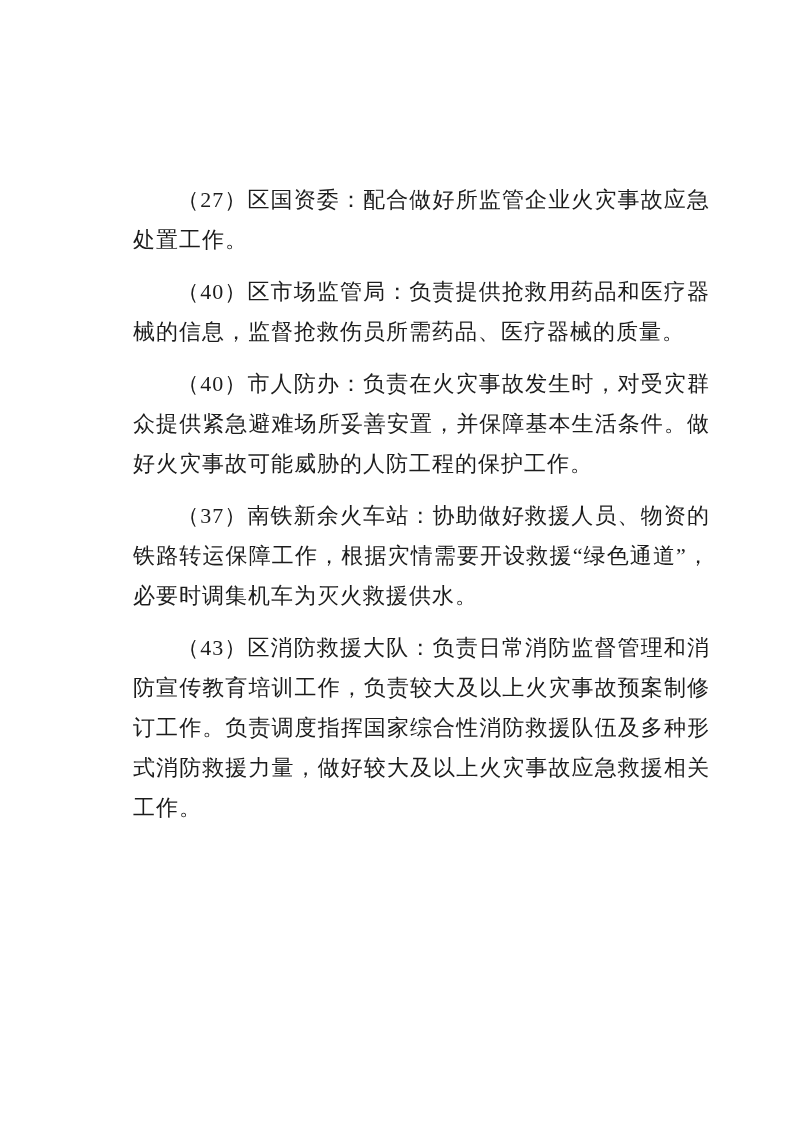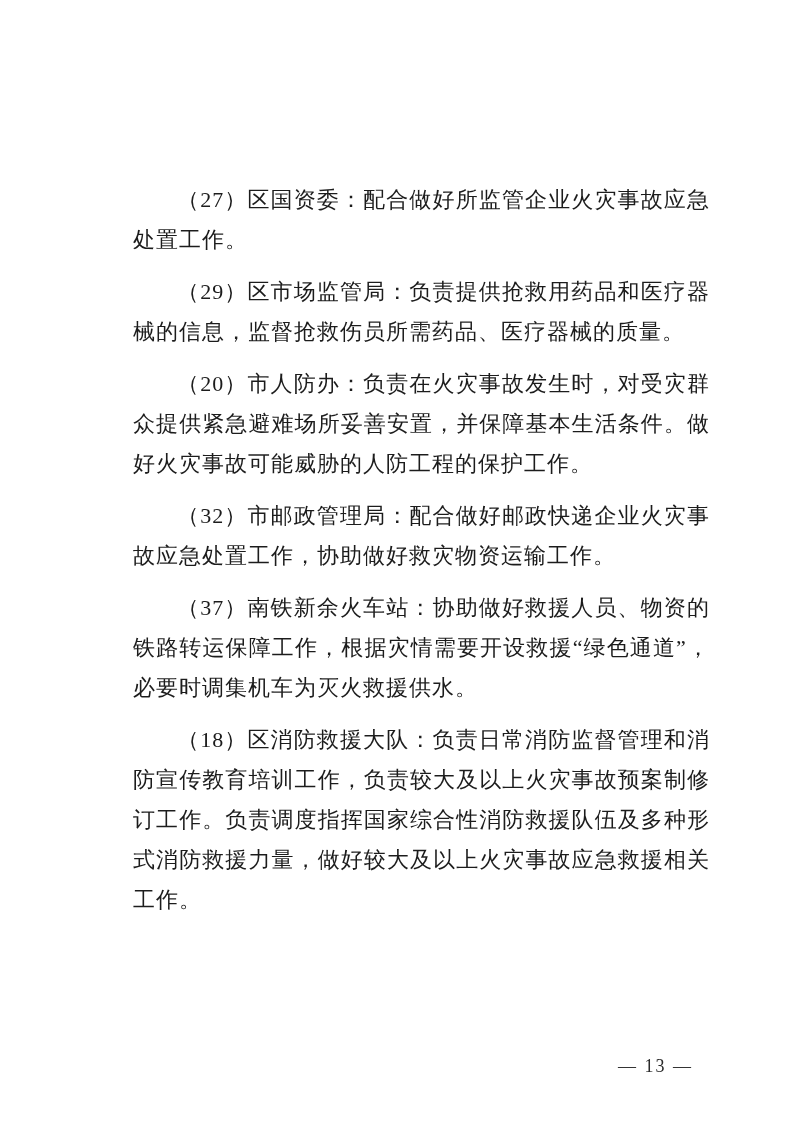--- a/index.html
+++ b/index.html
@@ -55,24 +55,20 @@
   }
 </style>
 </head>
 <body>
 
 <div class="page">
 
   <main class="content">
 
   <p class="para">（27）区国资委：配合做好所监管企业火灾事故应急处置工作。</p>
-      <p class="para">（29）区市场监管局：负责提供抢救用药品和医疗器械的信息，监督抢救伤员所需药品、医疗器械的质量。</p>
-      <p class="para">（20）市人防办：负责在火灾事故发生时，对受灾群众提供紧急避难场所妥善安置，并保障基本生活条件。做好火灾事故可能威胁的人防工程的保护工作。</p>
-      <p class="para">（32）市邮政管理局：配合做好邮政快递企业火灾事故应急处置工作，协助做好救灾物资运输工作。</p>
+      <p class="para">（40）区市场监管局：负责提供抢救用药品和医疗器械的信息，监督抢救伤员所需药品、医疗器械的质量。</p>
+      <p class="para">（40）市人防办：负责在火灾事故发生时，对受灾群众提供紧急避难场所妥善安置，并保障基本生活条件。做好火灾事故可能威胁的人防工程的保护工作。</p>
       <p class="para">（37）南铁新余火车站：协助做好救援人员、物资的铁路转运保障工作，根据灾情需要开设救援“绿色通道”，必要时调集机车为灭火救援供水。</p>
-      <p class="para">（18）区消防救援大队：负责日常消防监督管理和消防宣传教育培训工作，负责较大及以上火灾事故预案制修订工作。负责调度指挥国家综合性消防救援队伍及多种形式消防救援力量，做好较大及以上火灾事故应急救援相关工作。</p>
+      <p class="para">（43）区消防救援大队：负责日常消防监督管理和消防宣传教育培训工作，负责较大及以上火灾事故预案制修订工作。负责调度指挥国家综合性消防救援队伍及多种形式消防救援力量，做好较大及以上火灾事故应急救援相关工作。</p>
     </main>
 
-  <div class="footer">
-    <span class="page-number">— 13 —</span>
-  </div>
 
 </div>
 
 </body></html>

